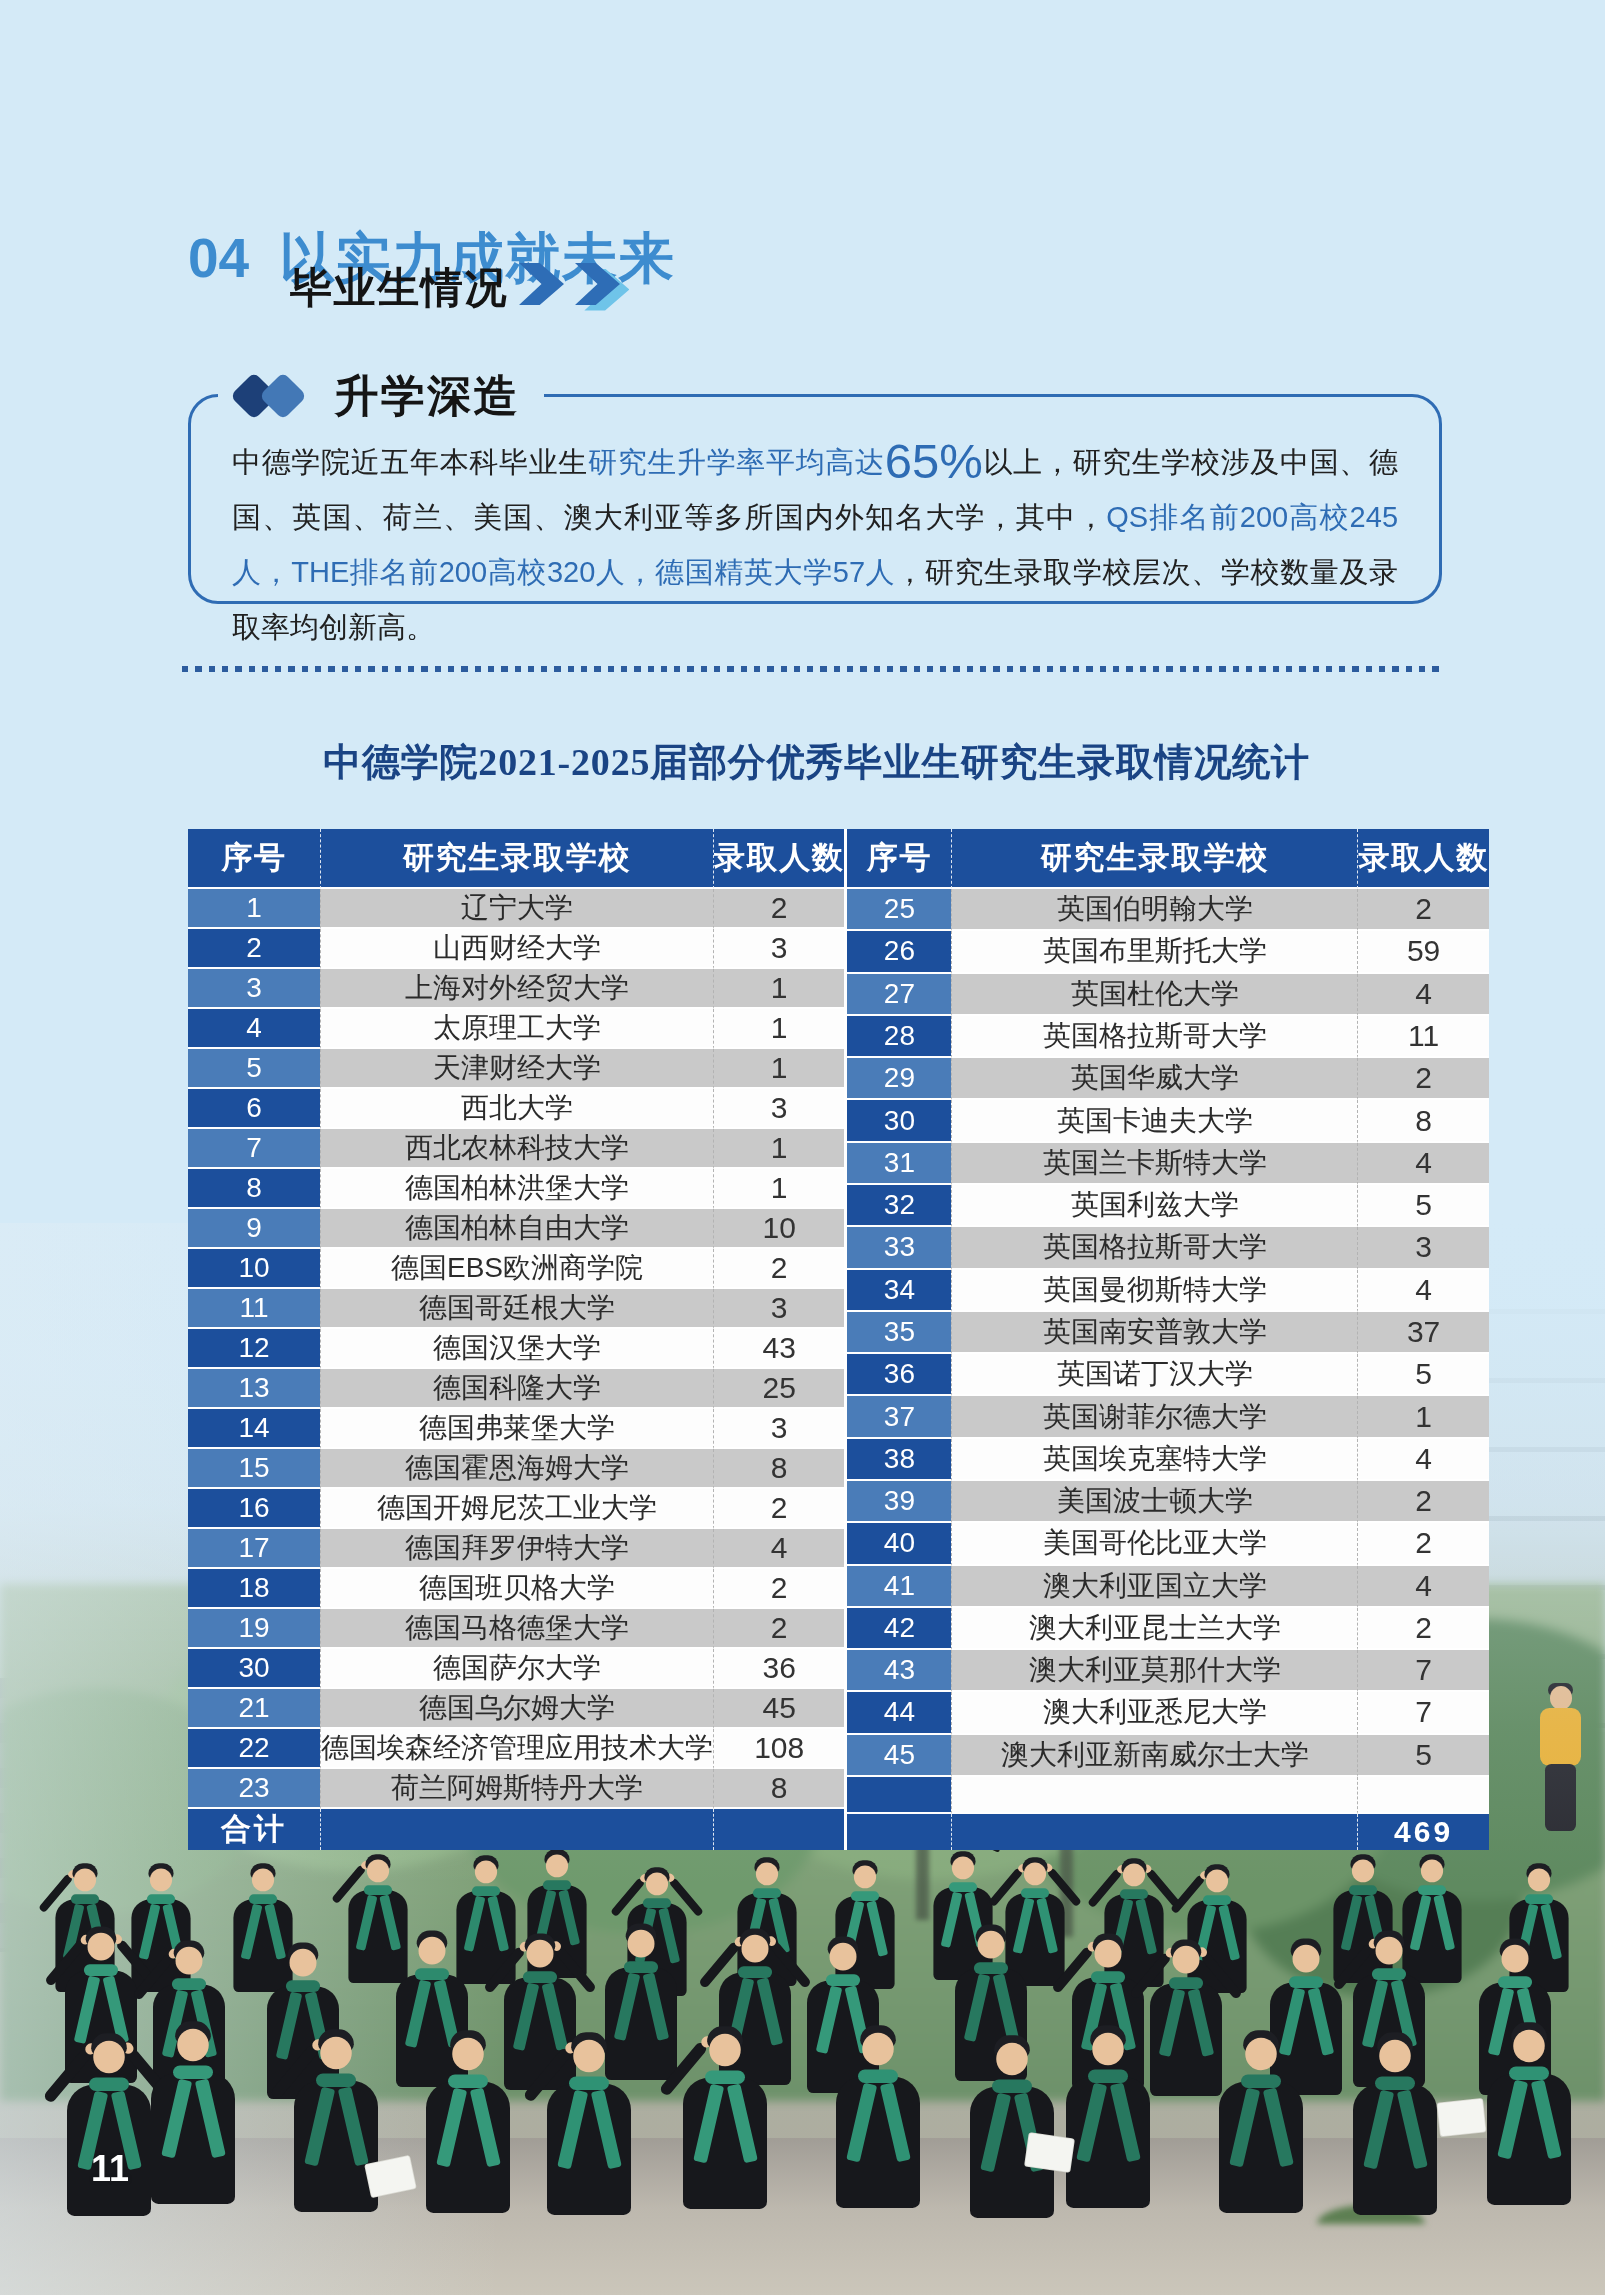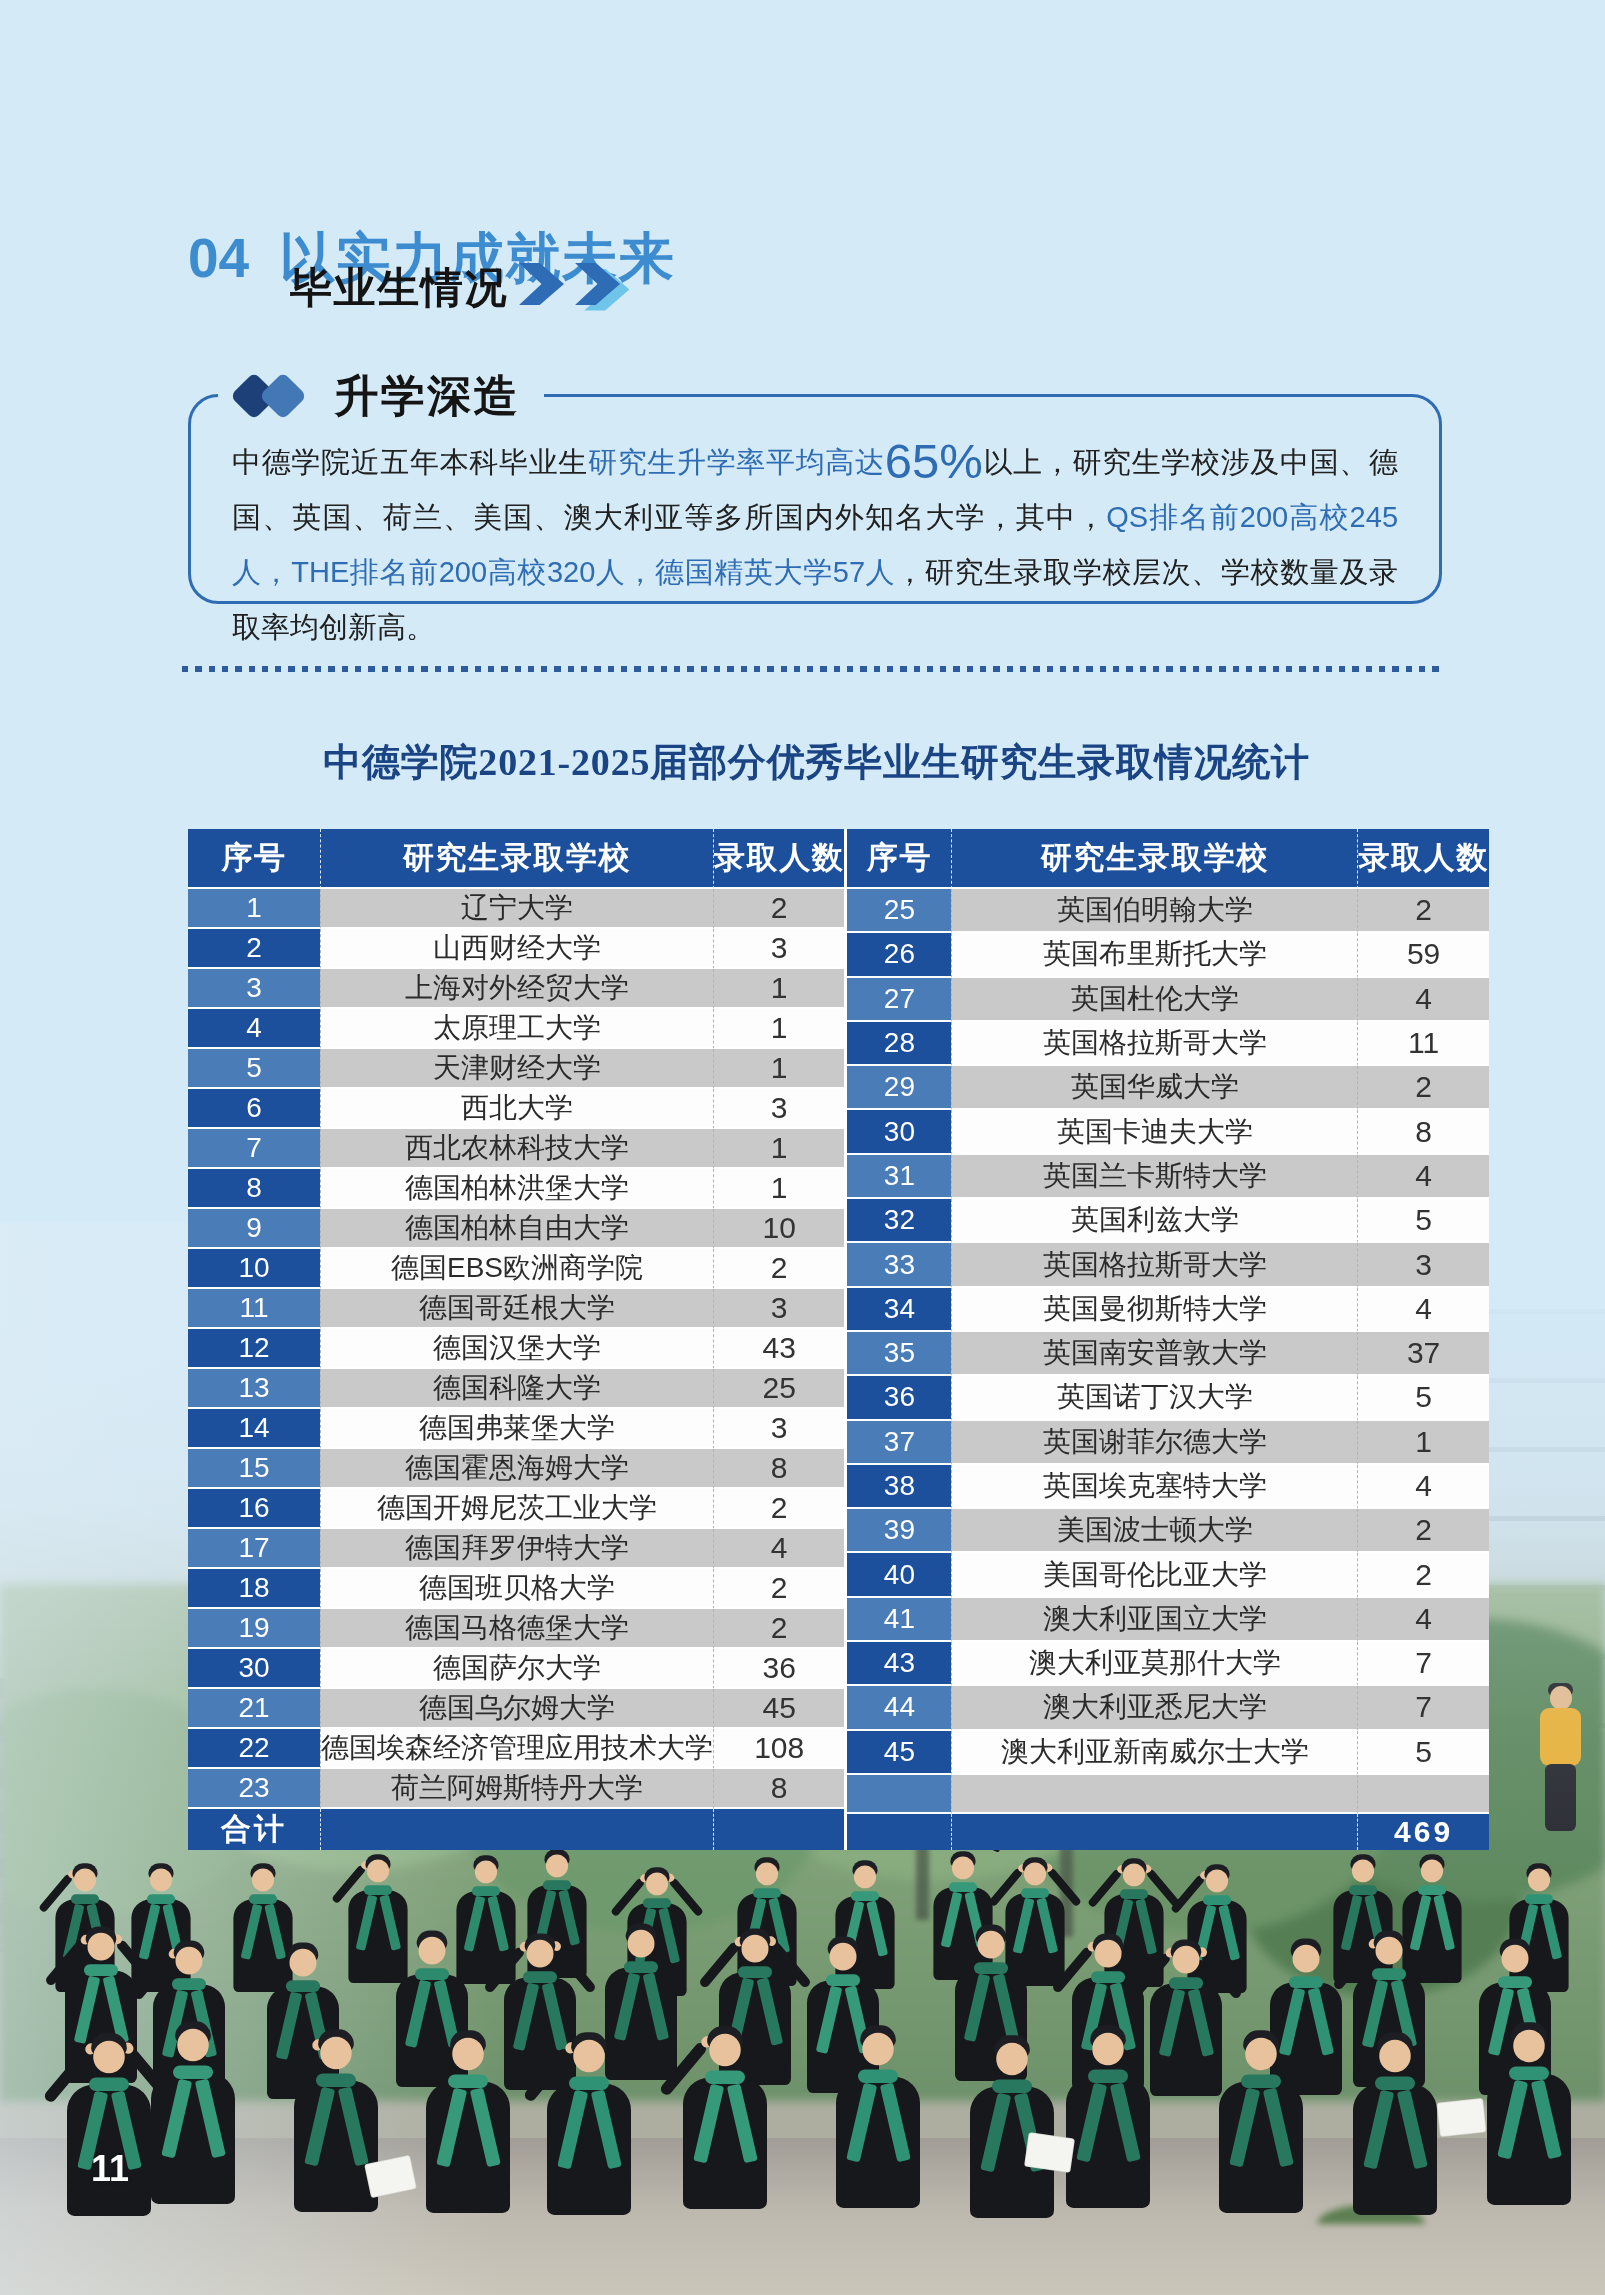--- a/index.html
+++ b/index.html
@@ -769,20 +769,25 @@
             <td class="idx">40</td>
             <td class="school">美国哥伦比亚大学</td>
             <td class="cnt">2</td>
           </tr>
           <tr>
             <td class="idx">41</td>
             <td class="school">澳大利亚国立大学</td>
             <td class="cnt">4</td>
           </tr>
           <tr>
+            <td class="idx">42</td>
+            <td class="school">澳大利亚昆士兰大学</td>
+            <td class="cnt">2</td>
+          </tr>
+          <tr>
             <td class="idx">43</td>
             <td class="school">澳大利亚莫那什大学</td>
             <td class="cnt">7</td>
           </tr>
           <tr>
             <td class="idx">44</td>
             <td class="school">澳大利亚悉尼大学</td>
             <td class="cnt">7</td>
           </tr>
           <tr>

